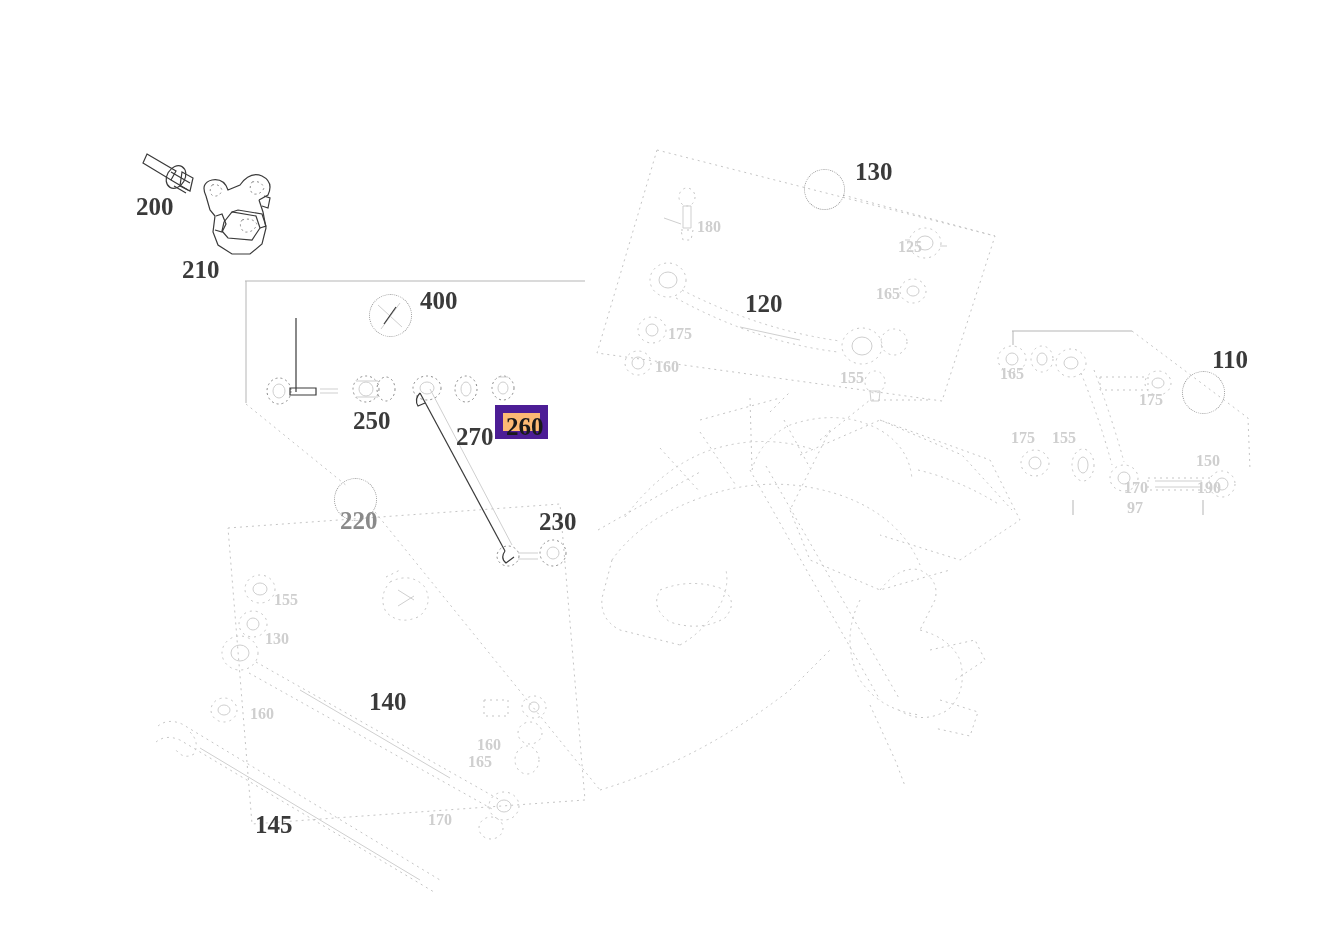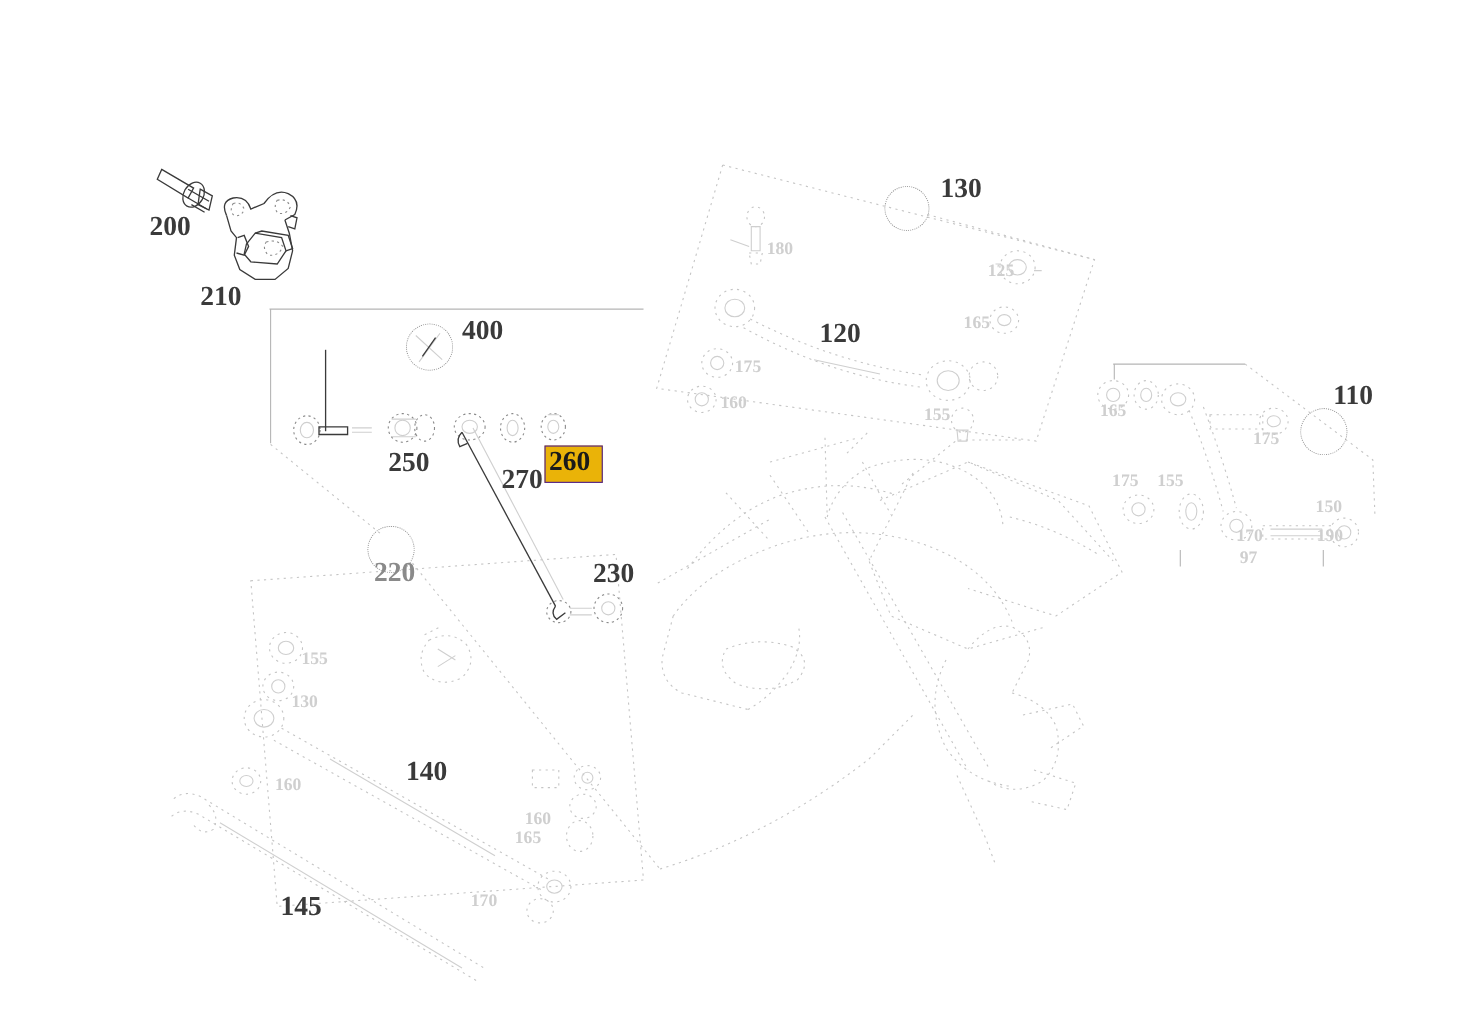--- a/index.html
+++ b/index.html
@@ -34,22 +34,22 @@
   }
   .callout {
     position: absolute;
     border: 1.5px dotted #9a9a9a;
     border-radius: 50%;
     box-sizing: border-box;
   }
   .highlight-box {
     position: absolute;
     box-sizing: border-box;
-    border: 1px solid #4c1d95;
-    background: #eab308;
+    border: 8px solid #4c1d95;
+    background: #fdba74;
   }
   .highlight-box .htext {
     position: absolute;
     left: 3px;
     top: 1px;
     font-size: 25px;
     color: #1a1a1a;
     line-height: 1;
     font-family: "Liberation Serif", "DejaVu Serif", serif;
   }

